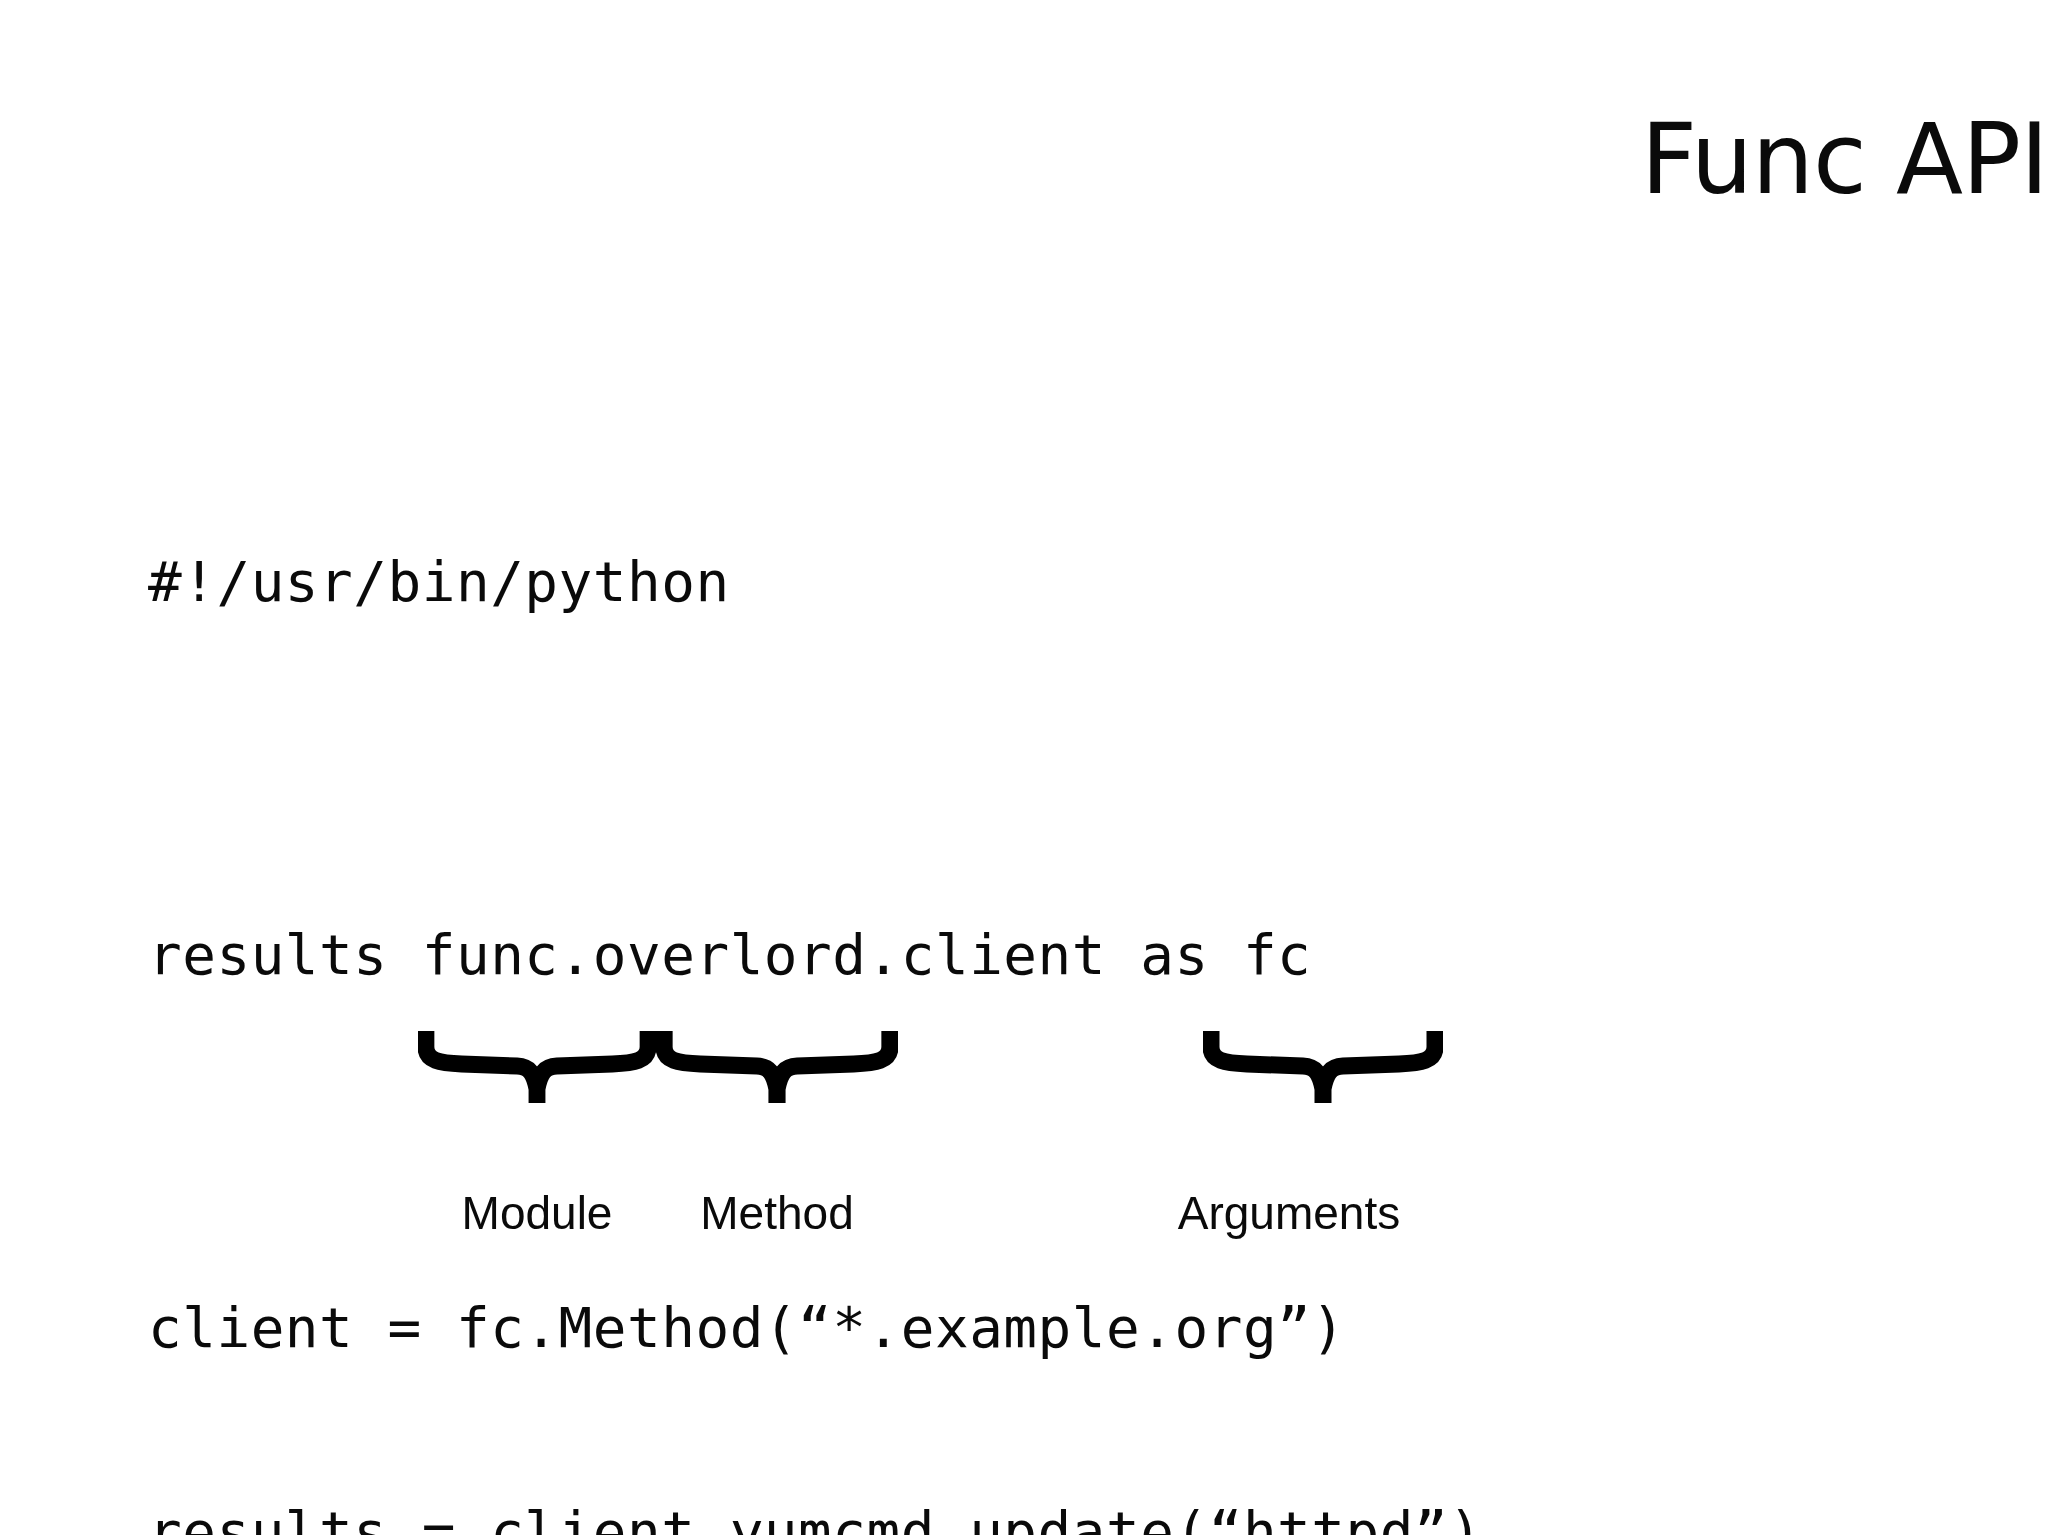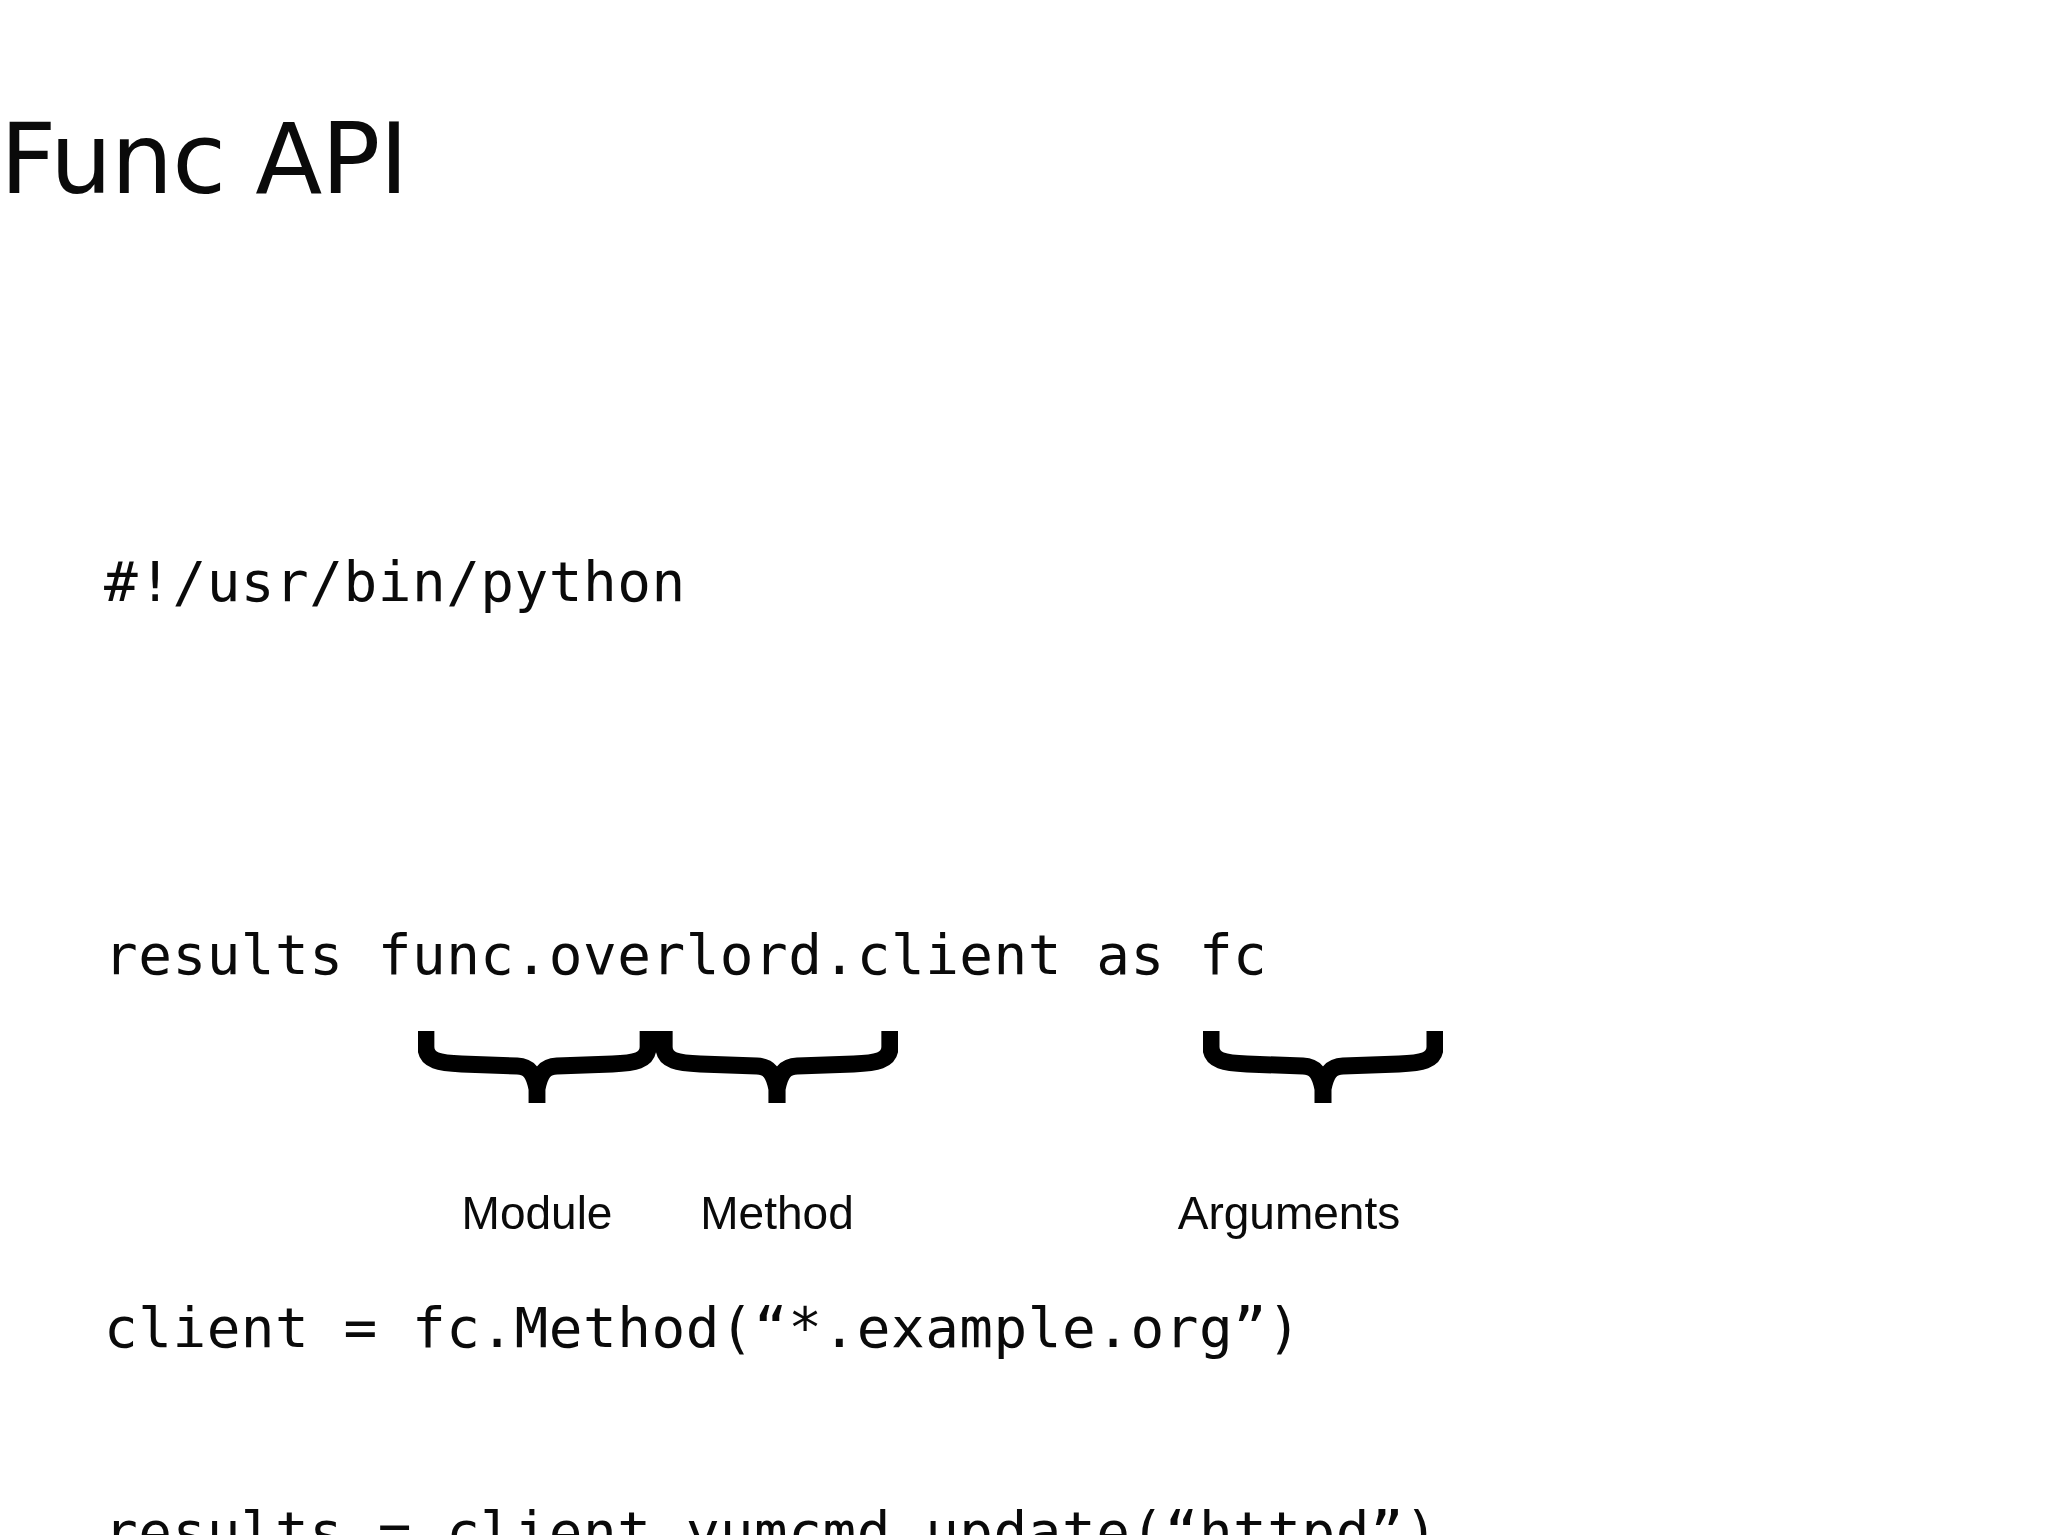--- a/index.html
+++ b/index.html
@@ -21,21 +21,21 @@
     height: 1535px;
     background: #ffffff;
   }
 
   
   .slide-title {
     position: absolute;
     left: 0;
     top: 108px;
     width: 2048px;
-    text-align: left;
+    text-align: right;
     font-family: "DejaVu Sans", sans-serif;
     font-weight: 400;
     font-size: 98px;
     line-height: 1.05;
     letter-spacing: -1px;
     color: #0a0a0a;
     white-space: pre;
   }
 
   
@@ -47,20 +47,21 @@
     font-size: 56px;
     line-height: 68px;
     color: #0a0a0a;
     white-space: pre;
     letter-spacing: 0.5px;
   }
   .code-line {
     display: block;
     height: 68px;
     white-space: pre;
+    margin-left: 44px;
   }
   .code-line.blank {
     height: 33px;
   }
 
   
   .brace {
     position: absolute;
     height: 72px;
   }

